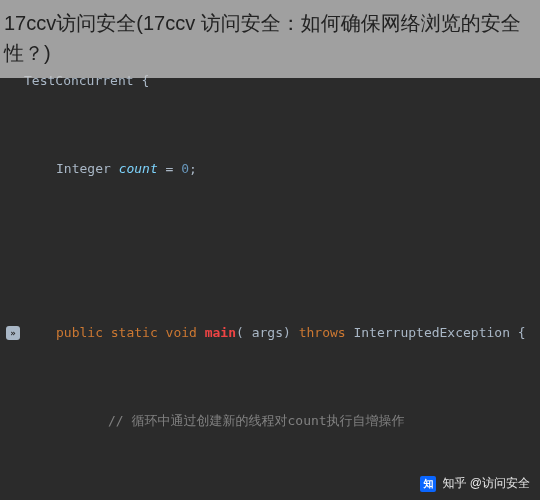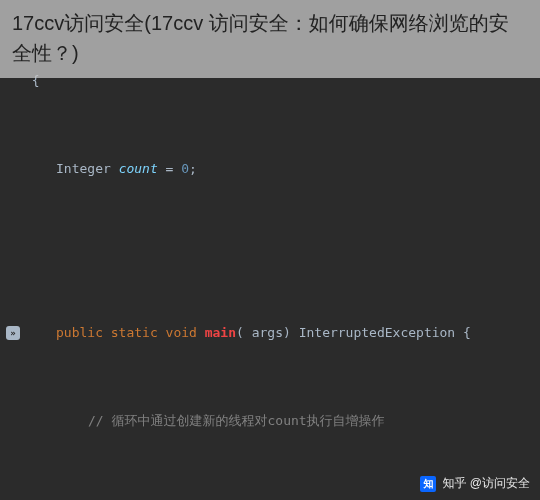--- a/index.html
+++ b/index.html
@@ -15,35 +15,35 @@
   }
   .overlay-title {
     position: absolute;
     top: 0;
     left: 0;
     right: 0;
     background: rgba(200, 200, 200, 0.75);
     color: #222;
     font-family: "Microsoft YaHei", sans-serif;
     font-size: 20px;
-    padding: 8px 12px 10px 12px;
+    padding: 8px 12px 10px 4px;
     line-height: 1.5;
     z-index: 10;
   }
   .code-area {
     padding-top: 4px;
     line-height: 22px;
     white-space: pre;
   }
   .line { display: flex; padding-left: 2px; height: 22px; align-items: center; }
   .gutter { width: 22px; display: inline-flex; justify-content: center; color: #606366; }
   .indent { display: inline-block; }
   .kw { color: #cc7832; }
   .num { color: #6897bb; }
-  .comment { color: #808080; }
+  .comment { color: #808080; margin-left: 20px; }
   .field { color: #7dd3fc; font-style: italic; }
   .methoddef { color: #ef4444; font-weight: bold; }
   .paren, .punct, .pl { color: #a9b7c6; }
   .class-name { color: #a9b7c6; }
   .marker {
     display:inline-block;
     width:14px; height:14px;
     border-radius:3px;
     background:#a9b7c6;
     color:#2b2b2b;
@@ -78,33 +78,33 @@
 </style>
 </head>
 <body>
 
 <div class="overlay-title">17ccv访问安全(17ccv 访问安全：如何确保网络浏览的安全性？)</div>
 
 <div class="code-area">
 
   <div class="line">
     <span class="gutter"></span>
-    <span class="pl"> {</span>
+    <span class="class-name">TestConcurrent</span><span class="pl"> {</span>
   </div>
 
   <div class="line">
     <span class="gutter"></span>
     <span class="indent" style="width:32px"></span><span class="class-name">Integer </span><span class="field">count</span><span> = </span><span class="num">0</span><span>;</span>
   </div>
 
   <div class="line" style="height:10px"></div>
 
   <div class="line">
     <span class="gutter"><span class="marker">»</span></span>
-    <span class="indent" style="width:32px"></span><span class="kw">public static void </span><span class="methoddef">main</span><span>(</span><span> args</span><span>) </span><span>InterruptedException</span><span> {</span>
+    <span class="indent" style="width:32px"></span><span class="kw">public static void </span><span class="methoddef">main</span><span>(</span><span> args</span><span>) </span><span class="kw">throws </span><span>InterruptedException</span><span> {</span>
   </div>
 
   <div class="line">
     <span class="gutter"></span>
     <span class="indent" style="width:64px"></span><span class="comment">// 循环中通过创建新的线程对count执行自增操作</span>
   </div>
 
   <div class="line">
     <span class="gutter"></span>
     <span class="indent" style="width:64px"></span><span class="kw">for </span><span>(</span><span class="kw">int </span><span>i = </span><span class="num">0</span><span>; i &lt; </span><span class="num">500</span><span>; i++) {</span>

